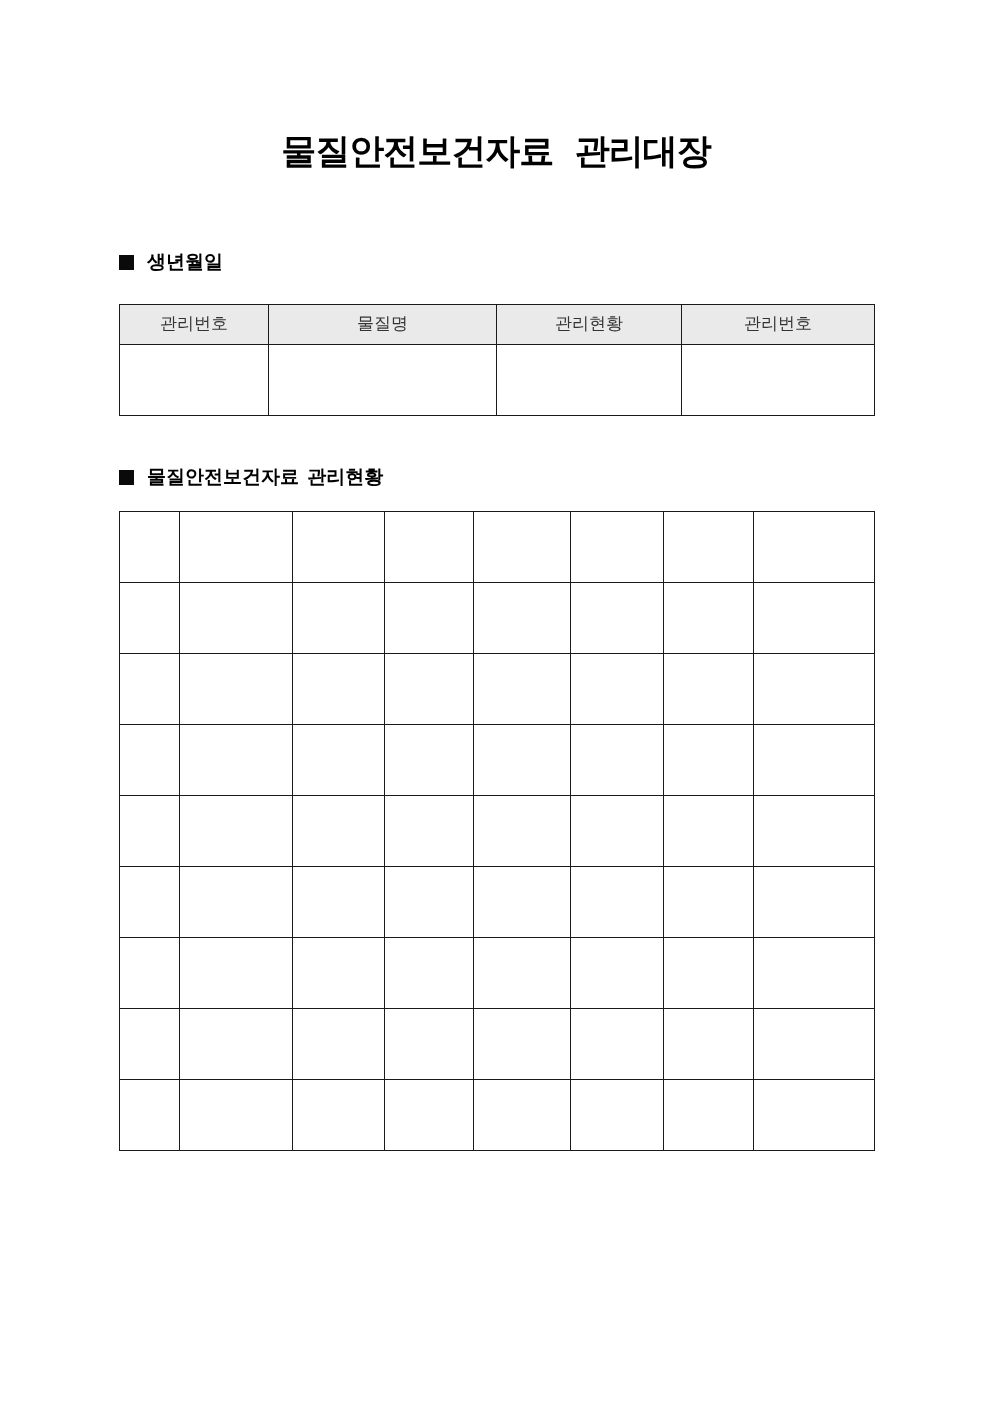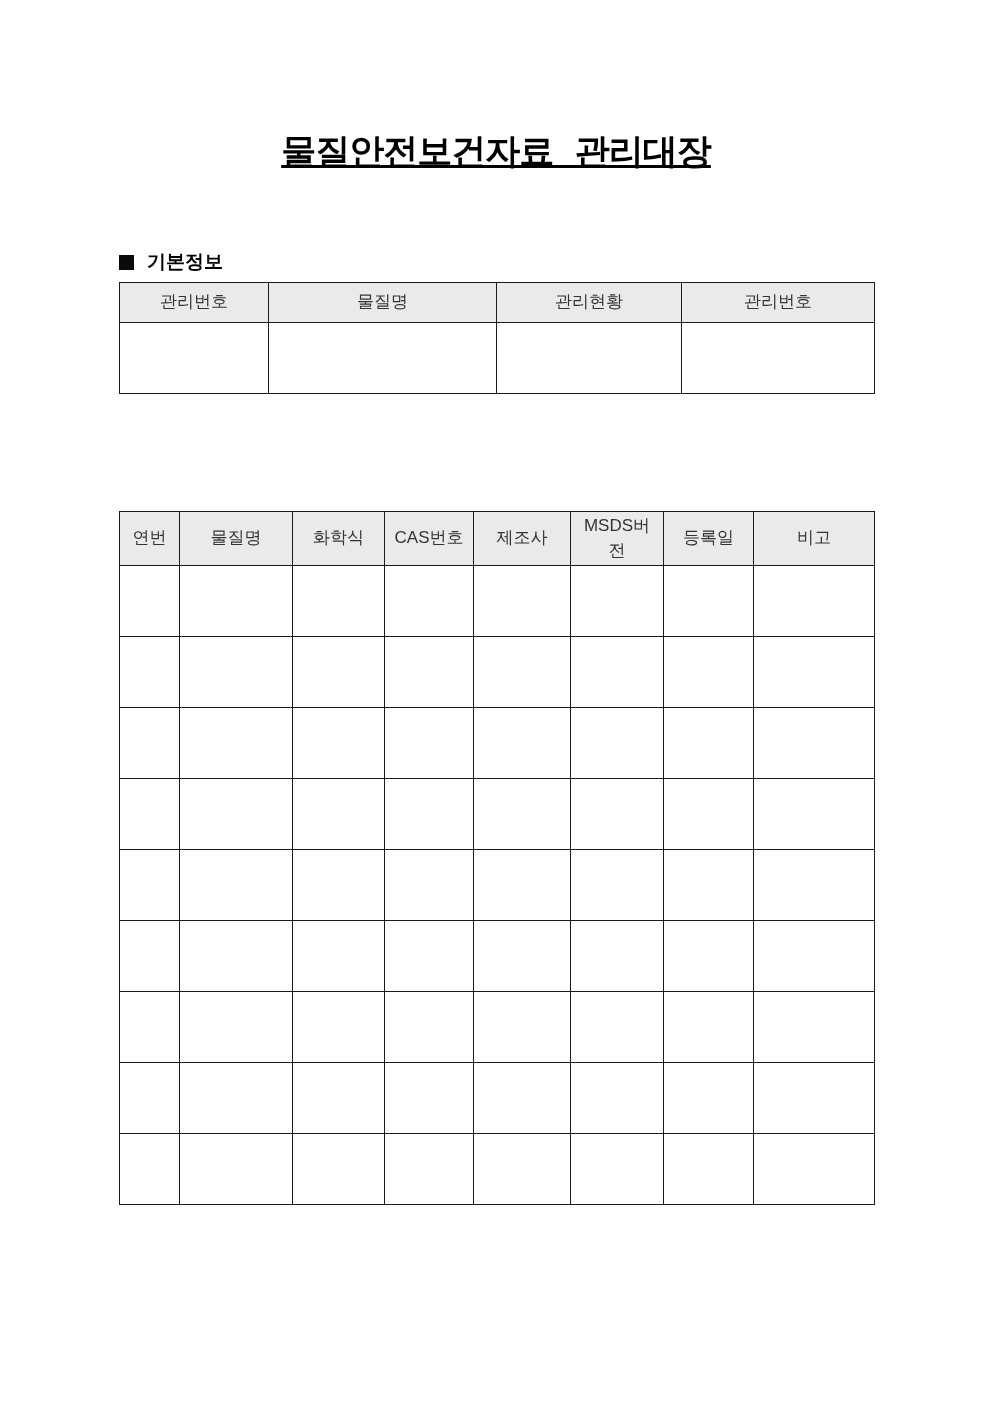--- a/index.html
+++ b/index.html
@@ -22,21 +22,20 @@
     left: 0;
     width: 992px;
     text-align: center;
     font-size: 35px;
     font-weight: 700;
     color: #000000;
     letter-spacing: -1px;
     word-spacing: 13px;
     line-height: 1.3;
     margin: 0;
-    text-decoration: underline;
   }
   
   .section-heading {
     position: absolute;
     left: 119px;
     display: flex;
     align-items: center;
     font-size: 19px;
     font-weight: 700;
     color: #000000;
@@ -69,21 +68,21 @@
   }
   table.grid th {
     background: #eaeaea;
     font-weight: 400;
     font-size: 17px;
     color: #333333;
     line-height: 1.35;
   }
   table.grid td { background: #ffffff; }
 
-  #basic-table { top: 282px; }
+  #basic-table { top: 304px; }
   #basic-table tr.hdr  { height: 40px; }
   #basic-table tr.body { height: 71px; }
 
   #status-table { top: 511px; }
   #status-table tr.hdr  { height: 54px; }
   #status-table tr.body { height: 71px; }
 
   
   .wrap-narrow {
     display: inline-block;
@@ -94,21 +93,21 @@
 </style>
 </head>
 <body>
 
 <div class="page">
 
   <h1 class="doc-title">물질안전보건자료 관리대장</h1>
 
   <div class="section-heading s1">
     <span class="bullet"></span>
-    <span class="lbl">기본정보</span>
+    <span class="lbl">생년월일</span>
   </div>
 
   <table class="grid" id="basic-table">
     <colgroup>
       <col style="width:149px">
         <col style="width:228px">
         <col style="width:185px">
         <col style="width:193px">
     </colgroup>
     <tbody>
@@ -120,43 +119,37 @@
     </tr>
     <tr class="body">
       <td></td>
       <td></td>
       <td></td>
       <td></td>
     </tr>
   </tbody>
     </table>
 
+  <div class="section-heading s2">
+    <span class="bullet"></span>
+    <span class="lbl">물질안전보건자료 관리현황</span>
+  </div>
 
   <table class="grid" id="status-table">
     <colgroup>
       <col style="width:60px">
         <col style="width:113px">
         <col style="width:92px">
         <col style="width:89px">
       <col style="width:97px">
         <col style="width:93px">
         <col style="width:90px">
         <col style="width:121px">
     </colgroup>
     <tbody>
-        <tr class="hdr">
-      <th><span>연번</span></th>
-      <th><span>물질명</span></th>
-      <th><span>화학식</span></th>
-      <th><span>CAS번호</span></th>
-      <th><span>제조사</span></th>
-      <th><span class="wrap-narrow">MSDS버전</span></th>
-      <th><span>등록일</span></th>
-      <th><span>비고</span></th>
-    </tr>
     <tr class="body">
       <td></td>
           <td></td>
           <td></td>
           <td></td>
           <td></td>
           <td></td>
           <td></td>
           <td></td>
     </tr>

